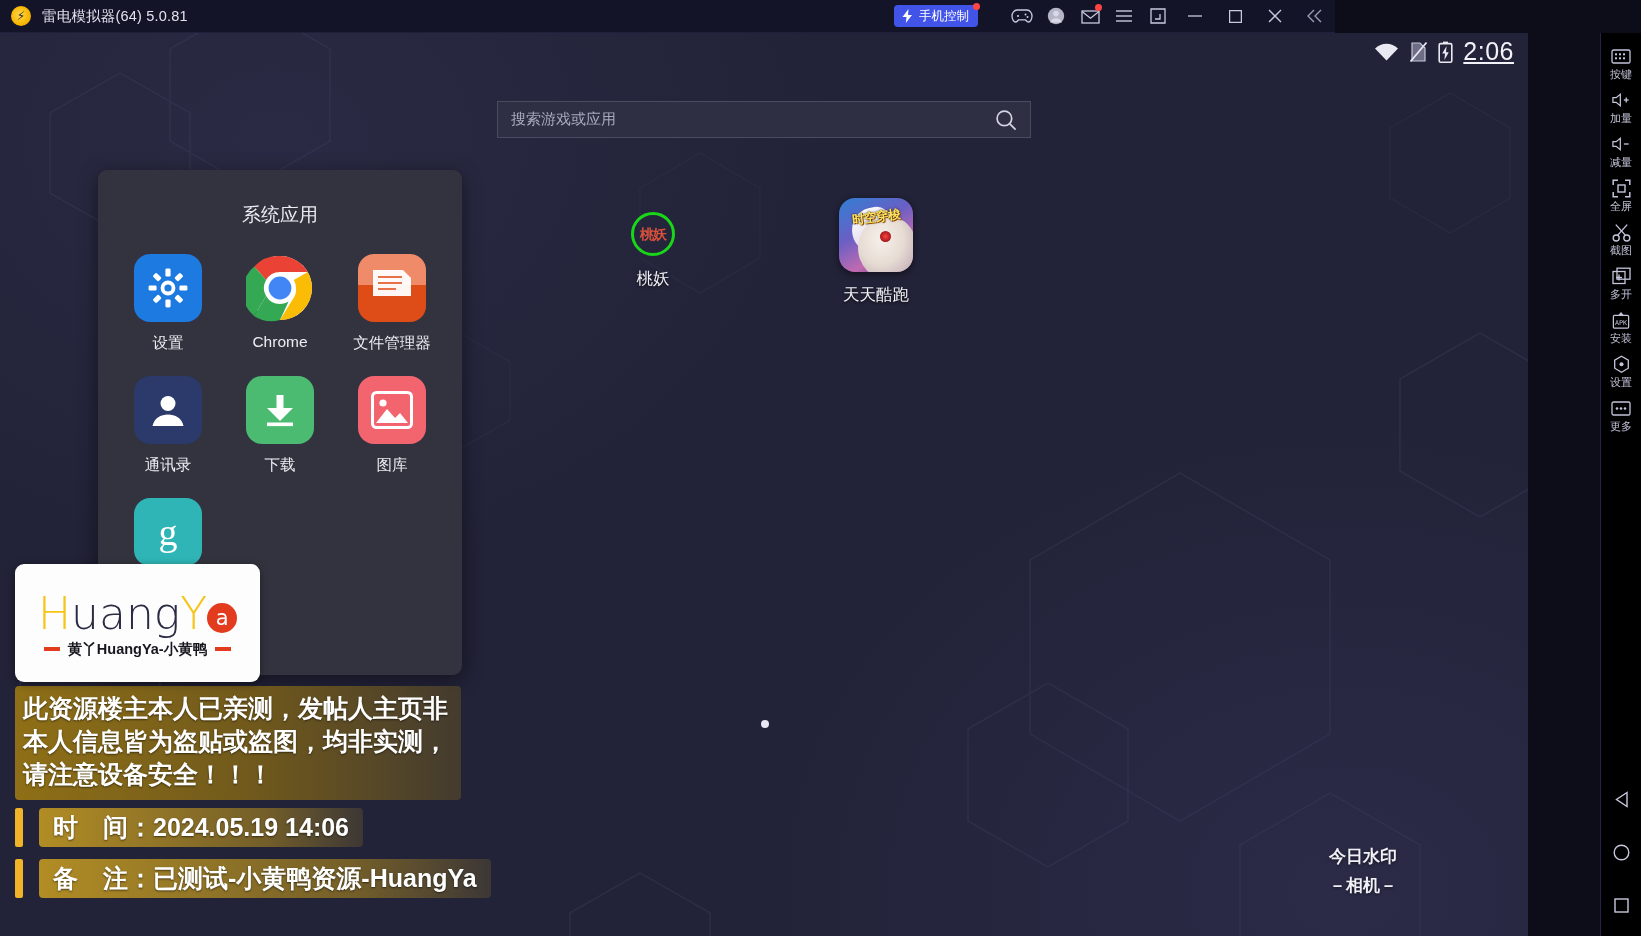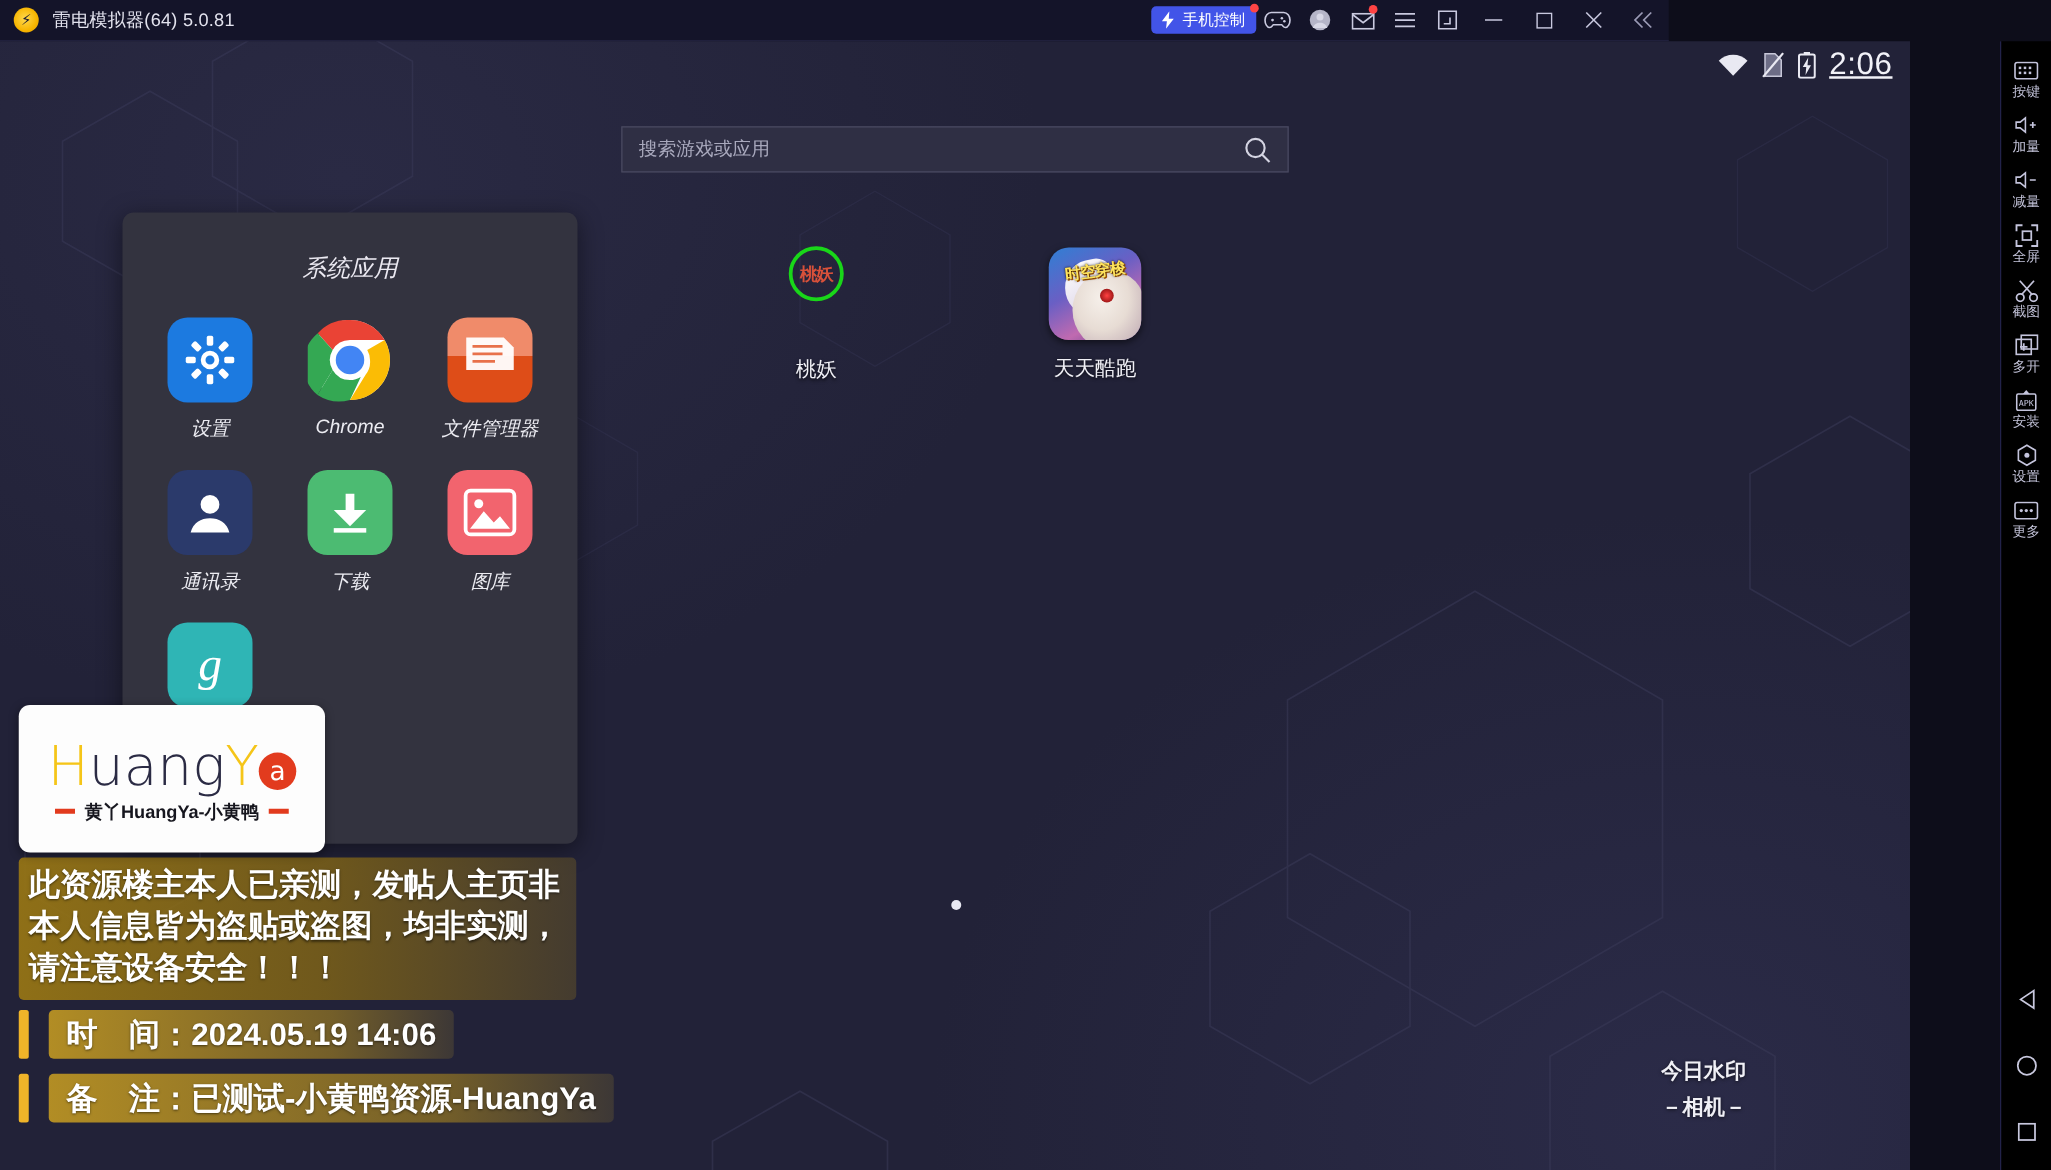--- a/index.html
+++ b/index.html
@@ -38,21 +38,21 @@
   }
   .tb-btn {
     position: relative; height: 33px; min-width: 34px;
     display: flex; align-items: center; justify-content: center;
     color: #b9b9d4;
   }
   .tb-btn svg { display: block; }
   #phone-ctrl {
     display: flex; align-items: center; gap: 5px;
     background: #4254e8; border-radius: 4px;
-    height: 22px; padding: 0 9px 0 7px; margin-right: 0;
+    height: 22px; padding: 0 9px 0 7px; margin-right: 27px;
     position: relative;
   }
   #phone-ctrl .lbl { color: #fff; font-size: 12.5px; white-space: nowrap; }
   .reddot {
     position: absolute; top: -2px; right: -2px;
     width: 7px; height: 7px; border-radius: 50%; background: #ff4444;
   }
   .winbtn { min-width: 40px; }
 
   
@@ -117,21 +117,21 @@
 
   
   .desk-icon {
     position: absolute; width: 130px;
     display: flex; flex-direction: column; align-items: center; z-index: 4;
   }
   .desk-icon .label {
     margin-top: 12px; color: #f0f0f6; font-size: 16.5px;
     text-shadow: 0 1px 3px rgba(0,0,0,.75); white-space: nowrap;
   }
-  #icon-taoyao { left: 588px; top: 164px; gap: 32px; }
+  #icon-taoyao { left: 588px; top: 179px; }
   #icon-ttkp   { left: 811px; top: 165px; }
 
   .ring-icon {
     width: 44px; height: 44px; border-radius: 50%;
     border: 3px solid #19d619; background: transparent;
     display: flex; align-items: center; justify-content: center;
   }
   .ring-icon span {
     color: #d9513a; font-size: 14px; font-weight: bold; line-height: 1;
     letter-spacing: -1px;
@@ -175,21 +175,20 @@
     background: #e8e8f2; z-index: 4;
   }
 
   
   #apps-panel {
     position: absolute; left: 98px; top: 137px;
     width: 364px; height: 505px;
     background: #33333f; border-radius: 9px;
     z-index: 6; overflow: hidden;
     box-shadow: 0 4px 20px rgba(0,0,0,.45);
-    font-style: italic;
   }
   #apps-title {
     text-align: center; color: #eceaf2;
     font-size: 19px; margin-top: 32px;
   }
   #apps-grid {
     display: grid; grid-template-columns: repeat(3, 1fr);
     row-gap: 22px; margin-top: 26px; padding: 0 14px;
   }
   .app-cell { display: flex; flex-direction: column; align-items: center; cursor: pointer; }

